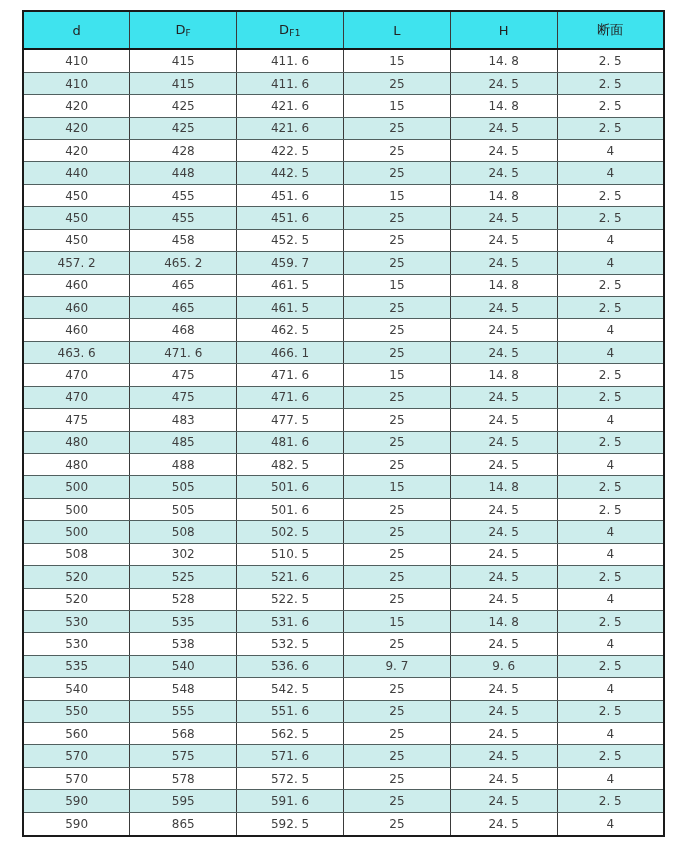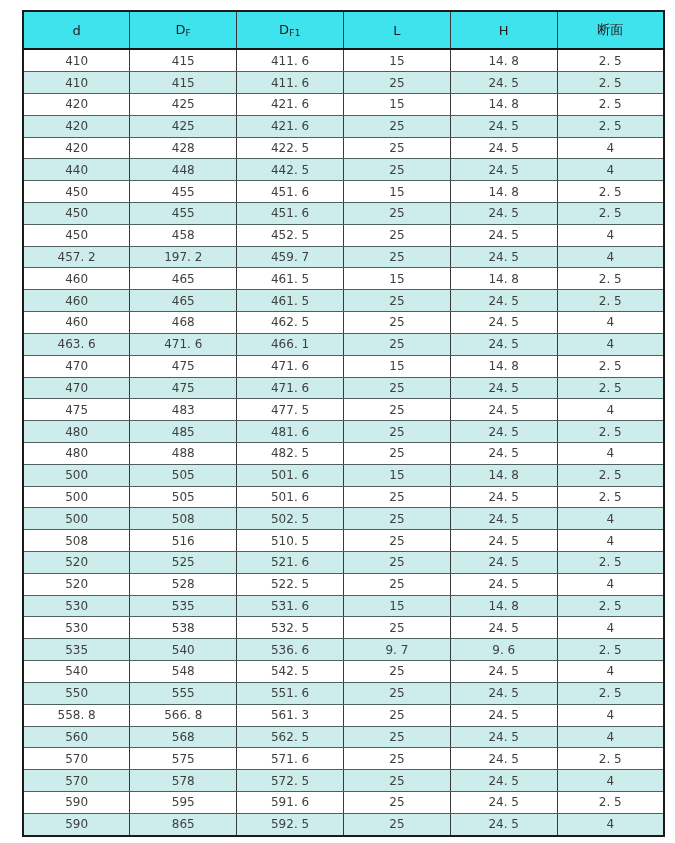--- a/index.html
+++ b/index.html
@@ -143,21 +143,21 @@
         <tr>
           <td>450</td>
           <td>458</td>
           <td>452. 5</td>
           <td>25</td>
           <td>24. 5</td>
           <td>4</td>
         </tr>
         <tr>
           <td>457. 2</td>
-          <td>197. 2</td>
+          <td>465. 2</td>
           <td>459. 7</td>
           <td>25</td>
           <td>24. 5</td>
           <td>4</td>
         </tr>
         <tr>
           <td>460</td>
           <td>465</td>
           <td>461. 5</td>
           <td>15</td>
@@ -247,21 +247,21 @@
         <tr>
           <td>500</td>
           <td>508</td>
           <td>502. 5</td>
           <td>25</td>
           <td>24. 5</td>
           <td>4</td>
         </tr>
         <tr>
           <td>508</td>
-          <td>516</td>
+          <td>302</td>
           <td>510. 5</td>
           <td>25</td>
           <td>24. 5</td>
           <td>4</td>
         </tr>
         <tr>
           <td>520</td>
           <td>525</td>
           <td>521. 6</td>
           <td>25</td>
@@ -310,28 +310,20 @@
         </tr>
         <tr>
           <td>550</td>
           <td>555</td>
           <td>551. 6</td>
           <td>25</td>
           <td>24. 5</td>
           <td>2. 5</td>
         </tr>
         <tr>
-          <td>558. 8</td>
-          <td>566. 8</td>
-          <td>561. 3</td>
-          <td>25</td>
-          <td>24. 5</td>
-          <td>4</td>
-        </tr>
-        <tr>
           <td>560</td>
           <td>568</td>
           <td>562. 5</td>
           <td>25</td>
           <td>24. 5</td>
           <td>4</td>
         </tr>
         <tr>
           <td>570</td>
           <td>575</td>

